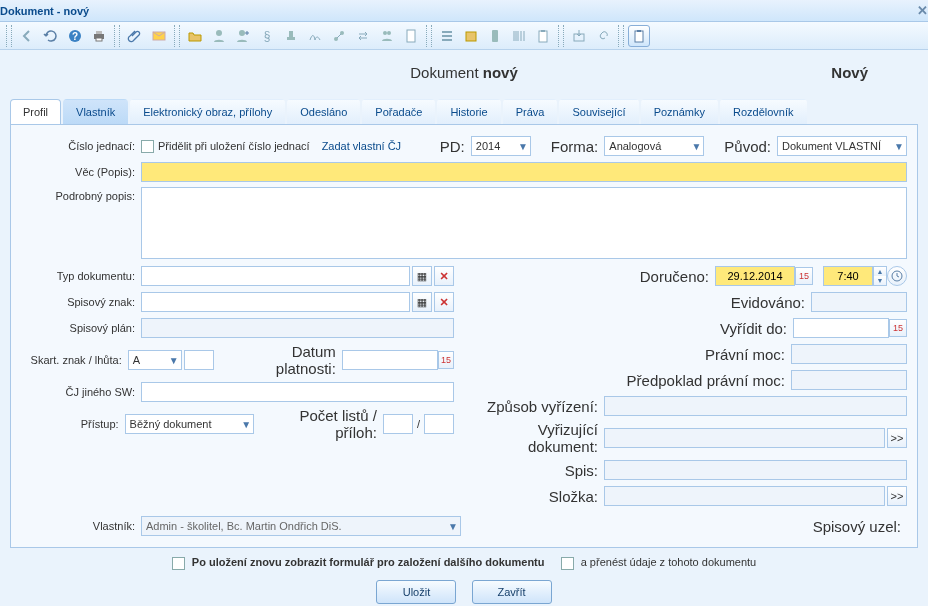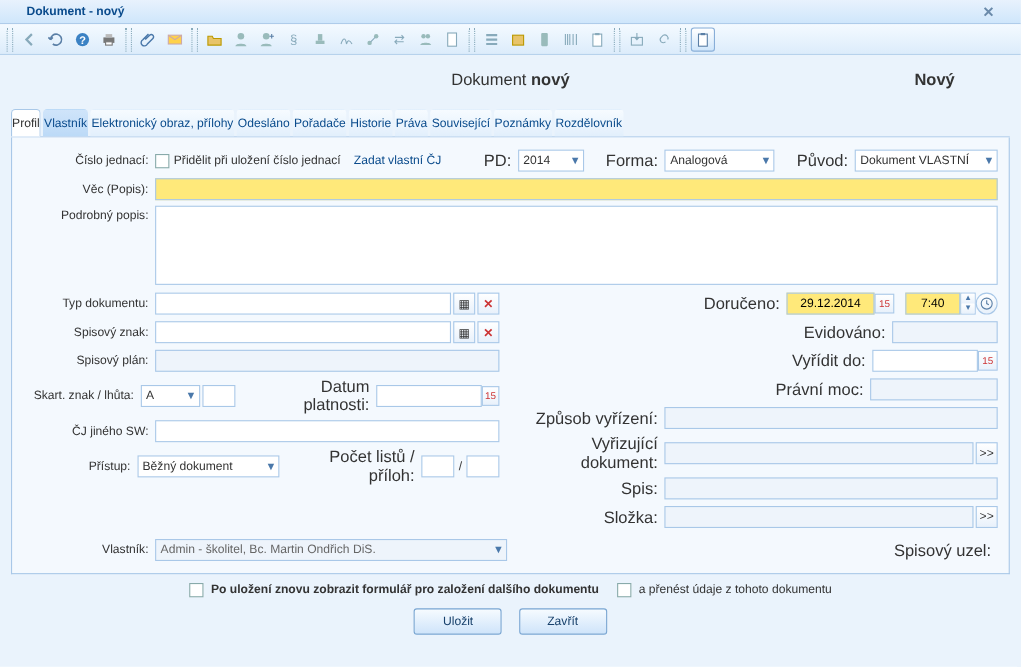--- a/index.html
+++ b/index.html
@@ -1,28 +1,28 @@
 <!DOCTYPE html>
 <html><head>
 <meta charset="utf-8">
 <style>
 * { box-sizing: border-box; margin: 0; padding: 0; }
 body { font-family: Arial, sans-serif; font-size: 11px; background: #eaf3fc; color: #333; width: 928px; height: 606px; overflow: hidden; }
-.titlebar { background: linear-gradient(#e8f2fd,#cfe6fb); height: 22px; display: flex; align-items: center; padding: 0 24px; color: #0a4b8c; font-weight: bold; border-bottom: 1px solid #a9c8e8; }
+.titlebar { background: linear-gradient(#e8f2fd,#cfe6fb); height: 22px; display: flex; align-items: center; padding: 0 0; color: #0a4b8c; font-weight: bold; border-bottom: 1px solid #a9c8e8; }
 .titlebar .spacer { flex: 1; }
 .titlebar .close { color: #6a8aaa; cursor: pointer; font-size: 13px; }
 .toolbar { background: linear-gradient(#f4faff,#dcecfb); height: 28px; display: flex; align-items: center; padding: 0 4px; border-bottom: 1px solid #b7d2ec; gap: 2px; }
 .tb-sep { width: 6px; height: 22px; border-left: 1px dotted #8ab; border-right: 1px dotted #8ab; margin: 0 2px; }
 .tb-btn { width: 22px; height: 22px; display: flex; align-items: center; justify-content: center; color: #5a7fa6; border-radius: 3px; cursor: pointer; }
 .tb-btn.active { background: linear-gradient(#fff,#cfe6fb); border: 1px solid #88aed8; }
 .tb-btn svg { width: 16px; height: 16px; }
 .heading { text-align: center; padding: 14px 0 18px; font-size: 15px; color: #333; position: relative; }
 .heading .status { position: absolute; right: 60px; top: 14px; font-weight: bold; font-size: 15px; }
 .tabs { display: flex; border-bottom: 1px solid #a9c8e8; margin: 0 10px; gap: 2px; }
-.tab { padding: 6px 0; color: #0a4b8c; cursor: pointer; border: 1px solid transparent; border-bottom: none; border-radius: 4px 4px 0 0; background: linear-gradient(#f6fbff,#e2effc); }
+.tab { padding: 6px 12px; color: #0a4b8c; cursor: pointer; border: 1px solid transparent; border-bottom: none; border-radius: 4px 4px 0 0; background: linear-gradient(#f6fbff,#e2effc); }
 .tab.active { background: #fff; border-color: #a9c8e8; font-weight: normal; color: #333; }
 .tab.sel { background: linear-gradient(#cfe4fa,#bcdaf7); }
 .panel { background: #f4f9fe; margin: 0 10px; border: 1px solid #a9c8e8; border-top: none; padding: 10px 10px 6px; }
 .row { display: flex; align-items: center; margin-bottom: 4px; min-height: 22px; }
 .lbl { width: 120px; text-align: right; padding-right: 6px; color: #333; font-size: 11px; }
 .lbl-r { text-align: right; padding-right: 6px; color: #333; font-size: 15px; }
 input[type=text], select, textarea, .combo, .field { border: 1px solid #a9c8e8; background: #fff; font-size: 11px; padding: 2px 4px; height: 20px; }
 .field.ro { background: #eef4fb; color: #555; }
 .yellow { background: #ffe97a !important; }
 textarea { height: 72px; resize: none; }
@@ -323,20 +323,24 @@
       <div class="row">
         <div class="lbl-r" style="flex:1">Vyřídit do:</div>
         <input type="text" style="width: 96px;">
         <span class="cal-icon">15</span>
       </div>
       <div class="row">
         <div class="lbl-r" style="flex:1">Právní moc:</div>
         <div class="field ro" style="width:116px"></div>
       </div>
       <div class="row">
+        <div class="lbl-r" style="flex:1">Předpoklad právní moc:</div>
+        <div class="field ro" style="width:116px"></div>
+      </div>
+      <div class="row">
         <div class="lbl-r" style="width:130px">Způsob vyřízení:</div>
         <div class="field ro" style="flex:1"></div>
       </div>
       <div class="row">
         <div class="lbl-r" style="width:130px">Vyřizující dokument:</div>
         <div class="field ro" style="flex:1"></div>
         <span class="icon-btn">&gt;&gt;</span>
       </div>
       <div class="row">
         <div class="lbl-r" style="width:130px">Spis:</div>

